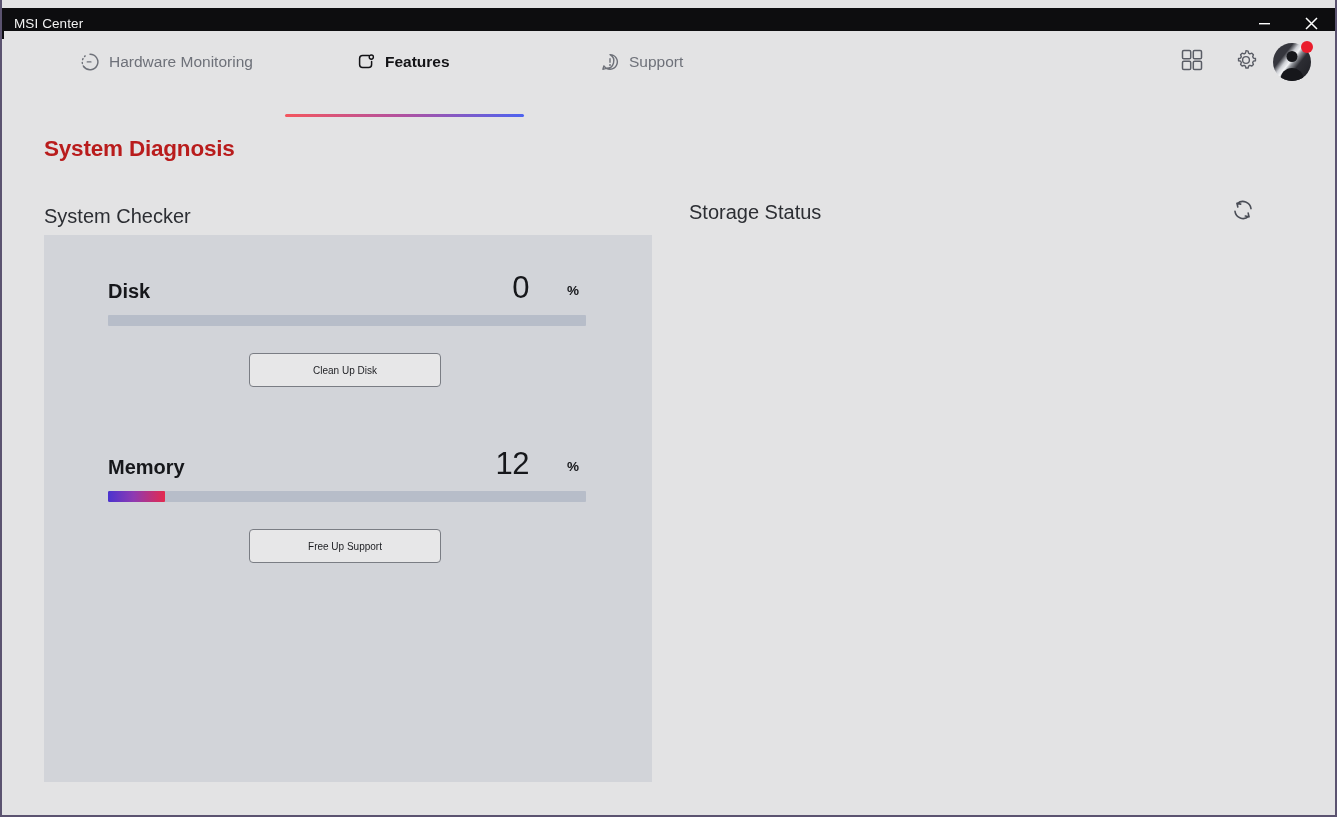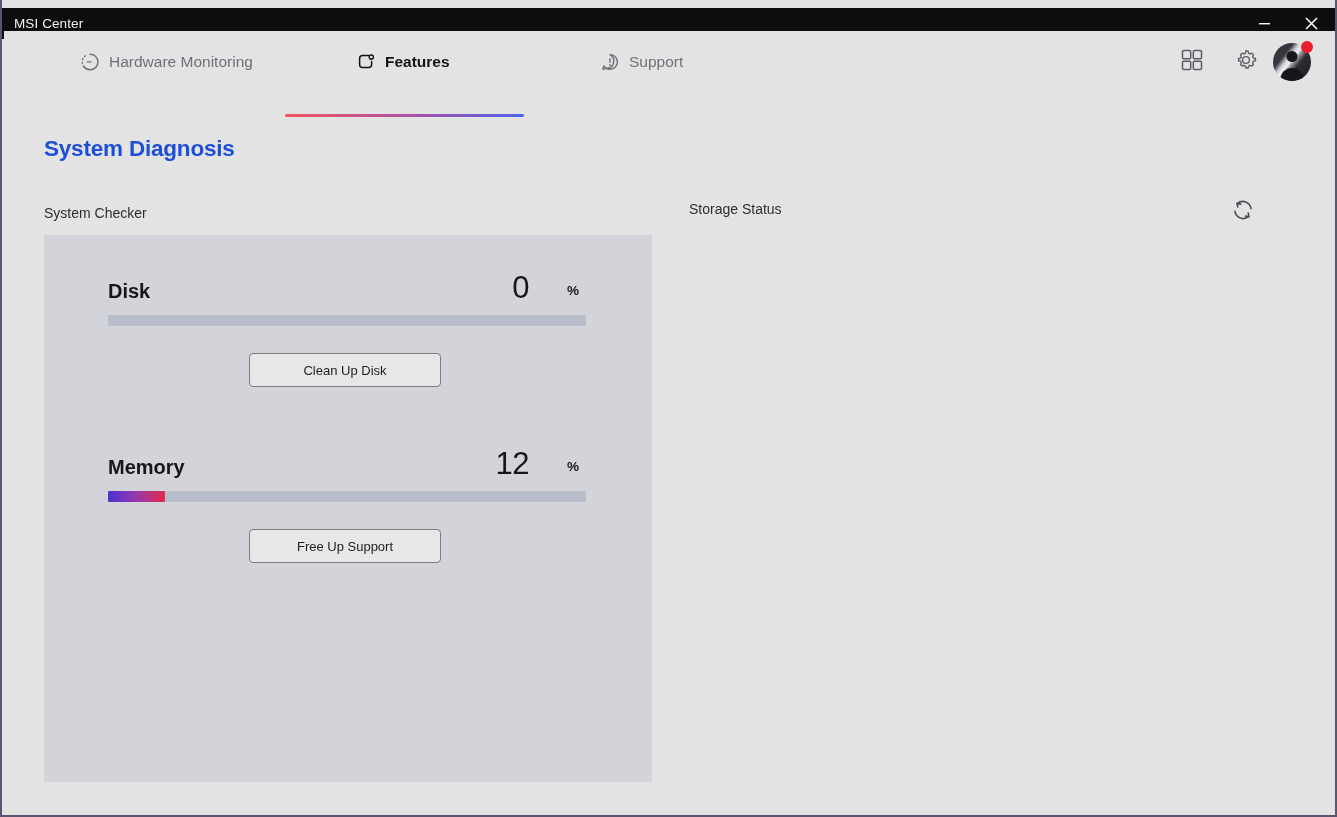--- a/index.html
+++ b/index.html
@@ -152,27 +152,27 @@
     border-radius: 50%;
     background: #ea1d2c;
   }
 
   
   .page-title {
     position: absolute;
     left: 42px; top: 136px;
     font-size: 22.5px;
     font-weight: bold;
-    color: #1d4ed8;
+    color: #b91c1c;
     letter-spacing: -0.2px;
   }
 
   .section-label {
     position: absolute;
-    font-size: 14px;
+    font-size: 20px;
     color: #2c2e33;
   }
   .section-left { left: 42px; top: 205px; }
   .section-right { left: 687px; top: 201px; }
 
   .refresh-btn {
     position: absolute;
     left: 1224px; top: 195px;
     width: 34px; height: 34px;
     display: flex;
@@ -238,21 +238,21 @@
   .metric-btn {
     position: absolute;
     left: 205px;
     top: 83px;
     width: 192px;
     height: 34px;
     background: #e7e7e8;
     border: 1px solid #7a7d84;
     border-radius: 4px;
     font-family: "Liberation Sans", sans-serif;
-    font-size: 13px;
+    font-size: 10px;
     color: #1d1e22;
     cursor: pointer;
   }
 </style>
 </head>
 <body>
 
 <div class="window">
 
   <div class="titlebar">

